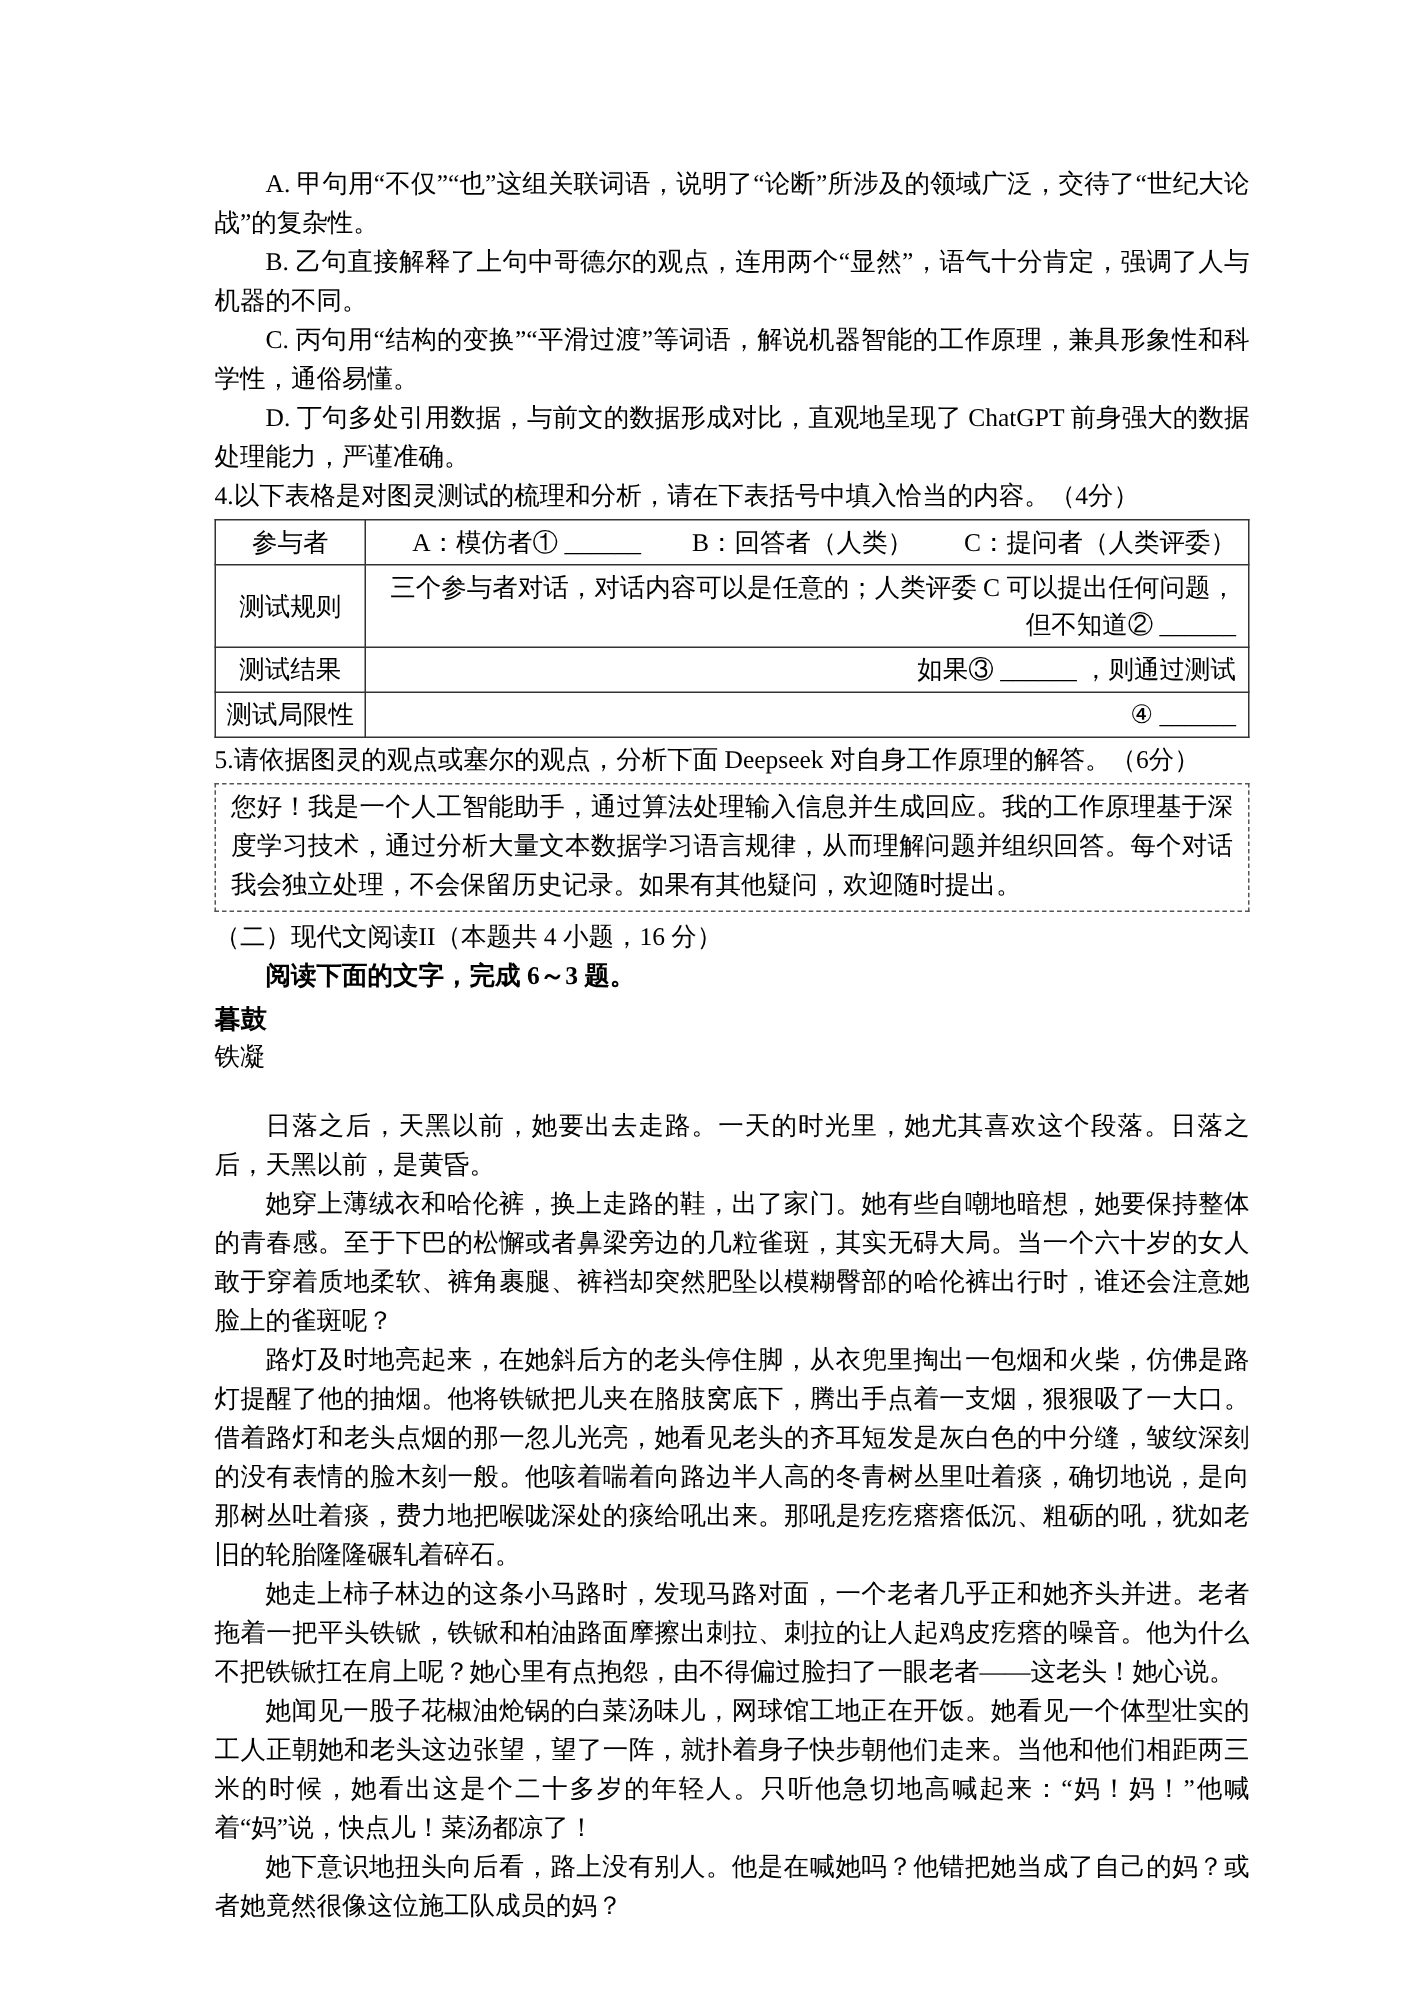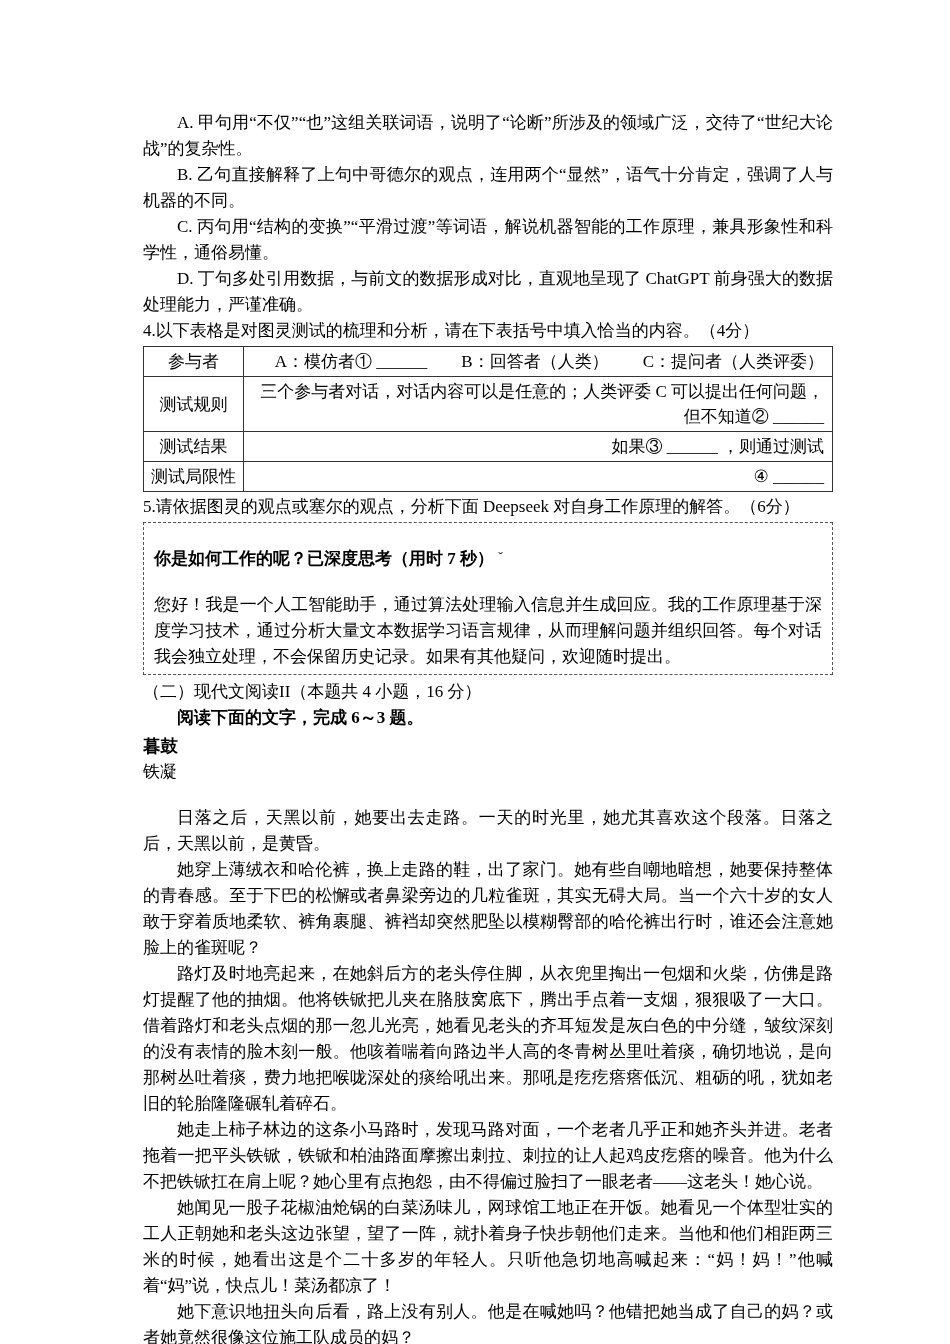--- a/index.html
+++ b/index.html
@@ -1,15 +1,15 @@
 <!DOCTYPE html>
 <html><head>
 <meta charset="utf-8">
 <style>
-  * { box-sizing: border-box; margin-top: 20px; }
+  * { box-sizing: border-box; }
   html, body { margin: 0; padding: 0; background: #ffffff; }
   .page {
     width: 950px;
     height: 1344px;
     margin: 0;
     padding: 110px 117px 20px 143px;
     background: #ffffff;
     color: #000000;
     font-family: "Liberation Serif", "DejaVu Serif", serif;
     font-size: 17px;
@@ -78,24 +78,20 @@
     <tr>
       <td class="lbl">测试局限性</td>
       <td>④ ______</td>
     </tr>
   </tbody>
     </table>
 
   <p class="para">5.请依据图灵的观点或塞尔的观点，分析下面 Deepseek 对自身工作原理的解答。（6分）</p>
 
   <div class="dashed-box">
-    <div>
-      <span class="q-line">你是如何工作的呢？已深度思考（用时 7 秒）</span>
-      <span class="chev">ˇ</span>
-    </div>
     <div>您好！我是一个人工智能助手，通过算法处理输入信息并生成回应。我的工作原理基于深度学习技术，通过分析大量文本数据学习语言规律，从而理解问题并组织回答。每个对话我会独立处理，不会保留历史记录。如果有其他疑问，欢迎随时提出。</div>
   </div>
 
   <p class="para">（二）现代文阅读II（本题共 4 小题，16 分）</p>
   <p class="para indent bold">阅读下面的文字，完成 6～3 题。</p>
 
   <p class="para center bold title-line">暮鼓</p>
   <p class="para center author-line">铁凝</p>
 
   <p class="para indent">日落之后，天黑以前，她要出去走路。一天的时光里，她尤其喜欢这个段落。日落之后，天黑以前，是黄昏。</p>

